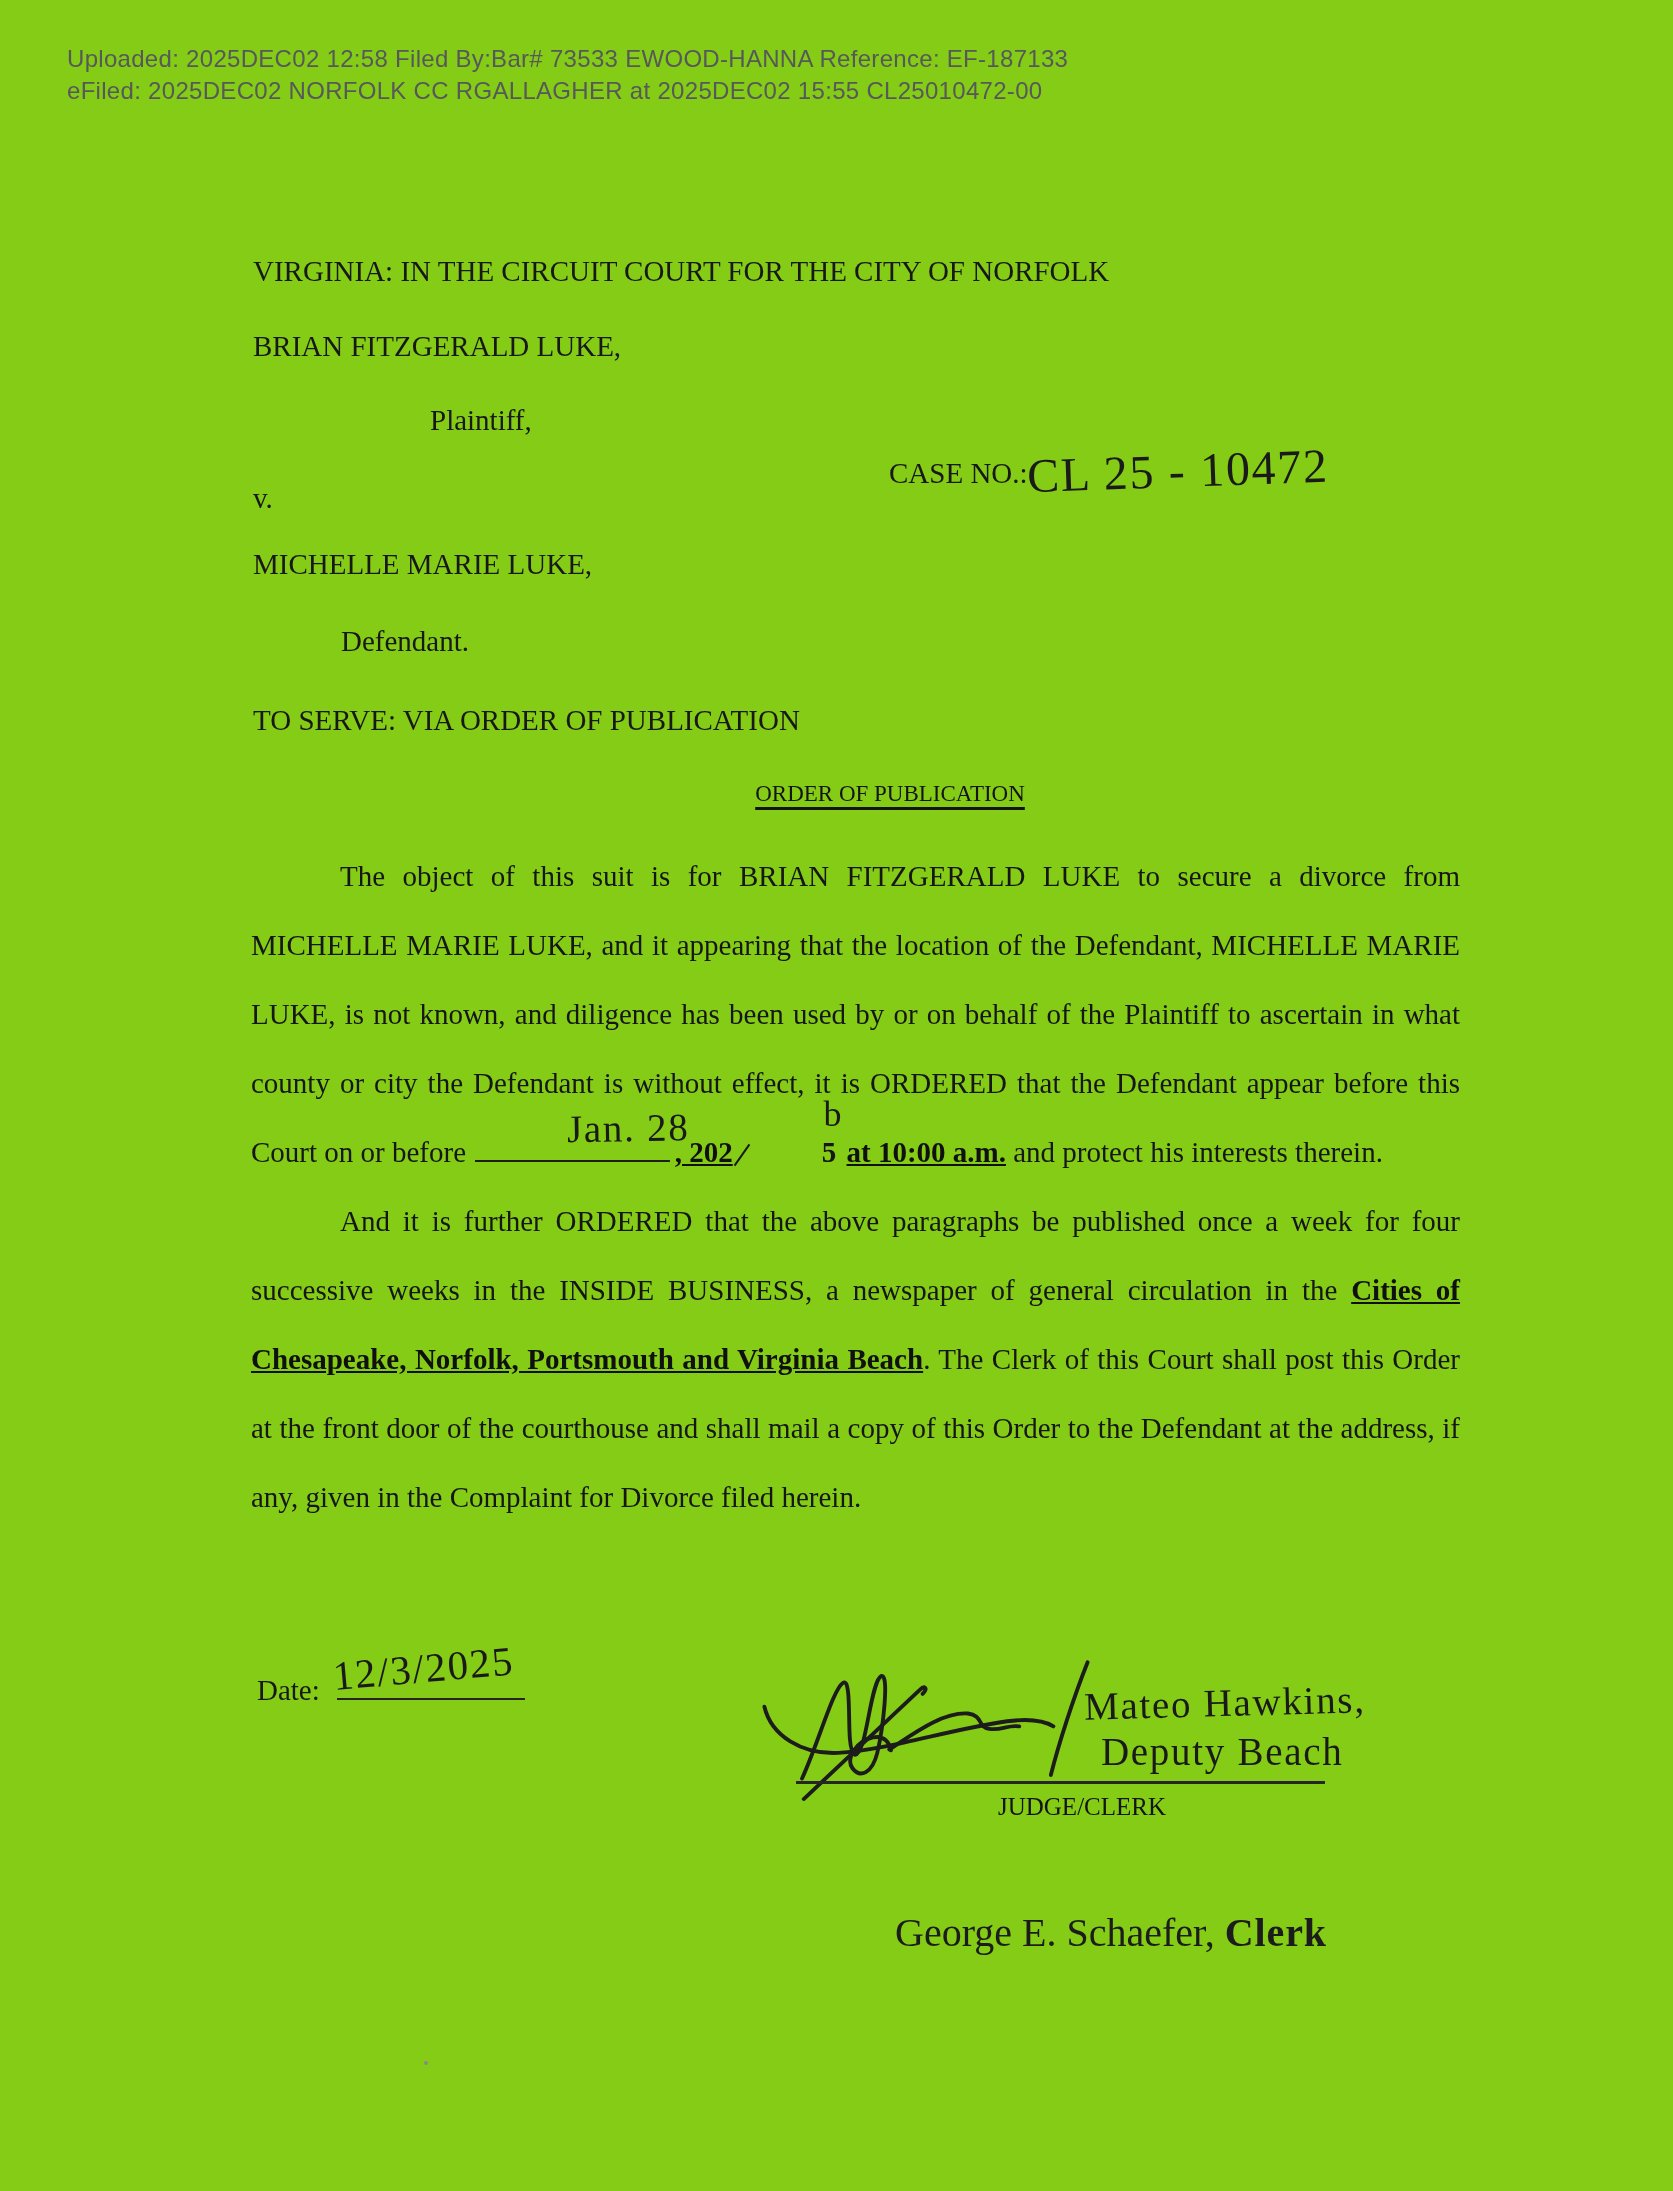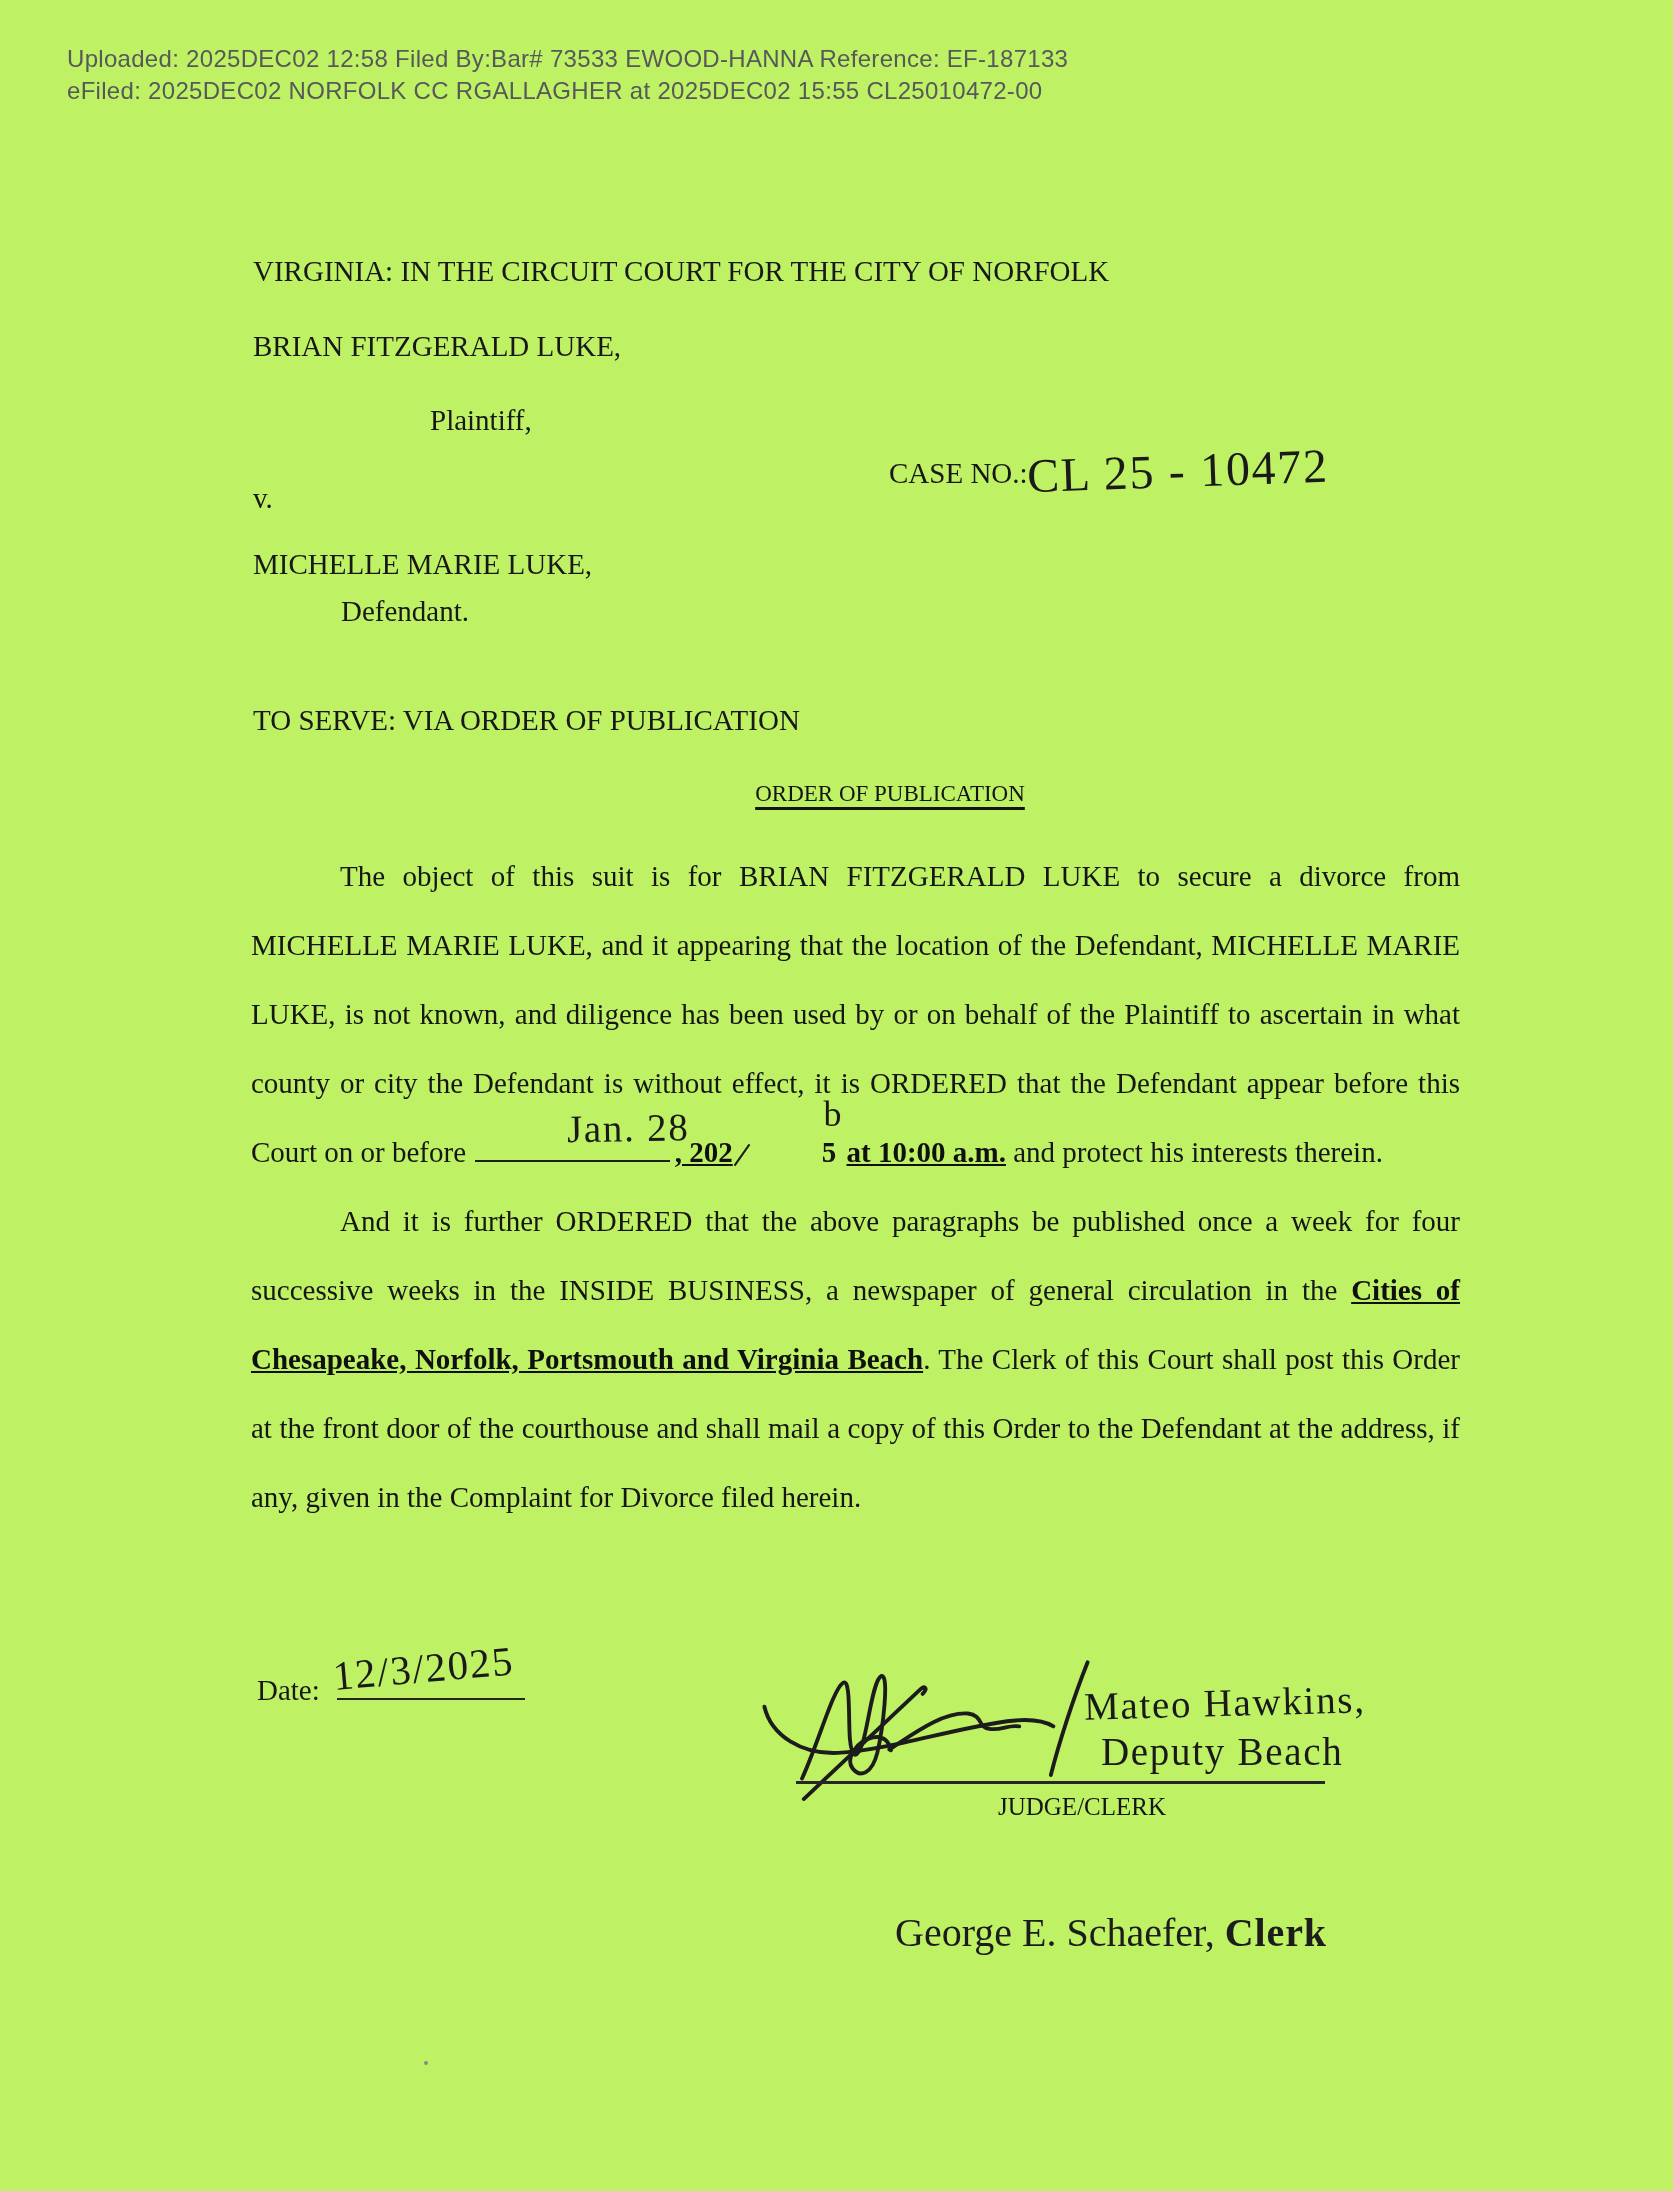--- a/index.html
+++ b/index.html
@@ -1,20 +1,20 @@
 <!DOCTYPE html>
 <html style="font-size:13.7px"><head>
 <meta charset="utf-8">
 <style>
   html,body{margin:0;padding:0;background:#e8e8e8;}
   .page{
     position:relative;
     width:1674px;
     height:2192px;
-    background:#bef264;
+    background:#84cc16;
     font-family:"Liberation Serif", serif;
     color:#1f1f1f;
     overflow:hidden;
   }
   
   .scan-header{
     position:absolute;left:67px;top:43px;
     font-family:"Liberation Sans", sans-serif;
     font-size:24px;line-height:32px;color:#57585a;
     letter-spacing:0.3px;white-space:nowrap;
@@ -89,21 +89,21 @@
     <div>eFiled: 2025DEC02 NORFOLK CC RGALLAGHER at 2025DEC02 15:55 CL25010472-00</div>
   </div>
 
   <div class="cap" style="left:253px;top:255px;">VIRGINIA: IN THE CIRCUIT COURT FOR THE CITY OF NORFOLK</div>
   <div class="cap" style="left:253px;top:330px;">BRIAN FITZGERALD LUKE,</div>
   <div class="cap" style="left:430px;top:404px;">Plaintiff,</div>
   <div class="cap" style="left:253px;top:482px;">v.</div>
   <div class="cap" style="left:889px;top:457px;">CASE NO.:</div>
   <div class="hw case-hw">CL 25 - 10472</div>
   <div class="cap" style="left:253px;top:548px;">MICHELLE MARIE LUKE,</div>
-  <div class="cap" style="left:341px;top:595px;">Defendant.</div>
+  <div class="cap" style="left:341px;top:625px;">Defendant.</div>
   <div class="cap" style="left:253px;top:704px;">TO SERVE: VIA ORDER OF PUBLICATION</div>
   <div class="order-title">ORDER OF PUBLICATION</div>
 
   <div class="body-copy">
     <p><span>The object of this suit is for BRIAN FITZGERALD LUKE to secure a divorce from MICHELLE MARIE LUKE, and it appearing that the location of the Defendant, MICHELLE MARIE LUKE, is not known, and diligence has been used by or on behalf of the Plaintiff to ascertain in what county or city the Defendant is without effect, it is ORDERED that the Defendant appear before this Court on or before</span><span class="blank"><span class="hw">Jan. 28</span></span><span class="bold-seg">, 202</span><span class="yr"><span>5</span><i class="slash"></i><span class="above hw">b</span></span><span class="bold-seg" style="margin-left:10.3px;">at 10:00 a.m.</span><span> and protect his interests therein.</span></p>
     <p><span>And it is further ORDERED that the above paragraphs be published once a week for four successive weeks in the INSIDE BUSINESS, a newspaper of general circulation in the </span><span class="bold-seg">Cities of Chesapeake, Norfolk, Portsmouth and Virginia Beach</span><span>. The Clerk of this Court shall post this Order at the front door of the courthouse and shall mail a copy of this Order to the Defendant at the address, if any, given in the Complaint for Divorce filed herein.</span></p>
   </div>
 
   <div class="date-row">
     <span>Date:</span><span class="date-blank"><span class="hw">12/3/2025</span></span>

